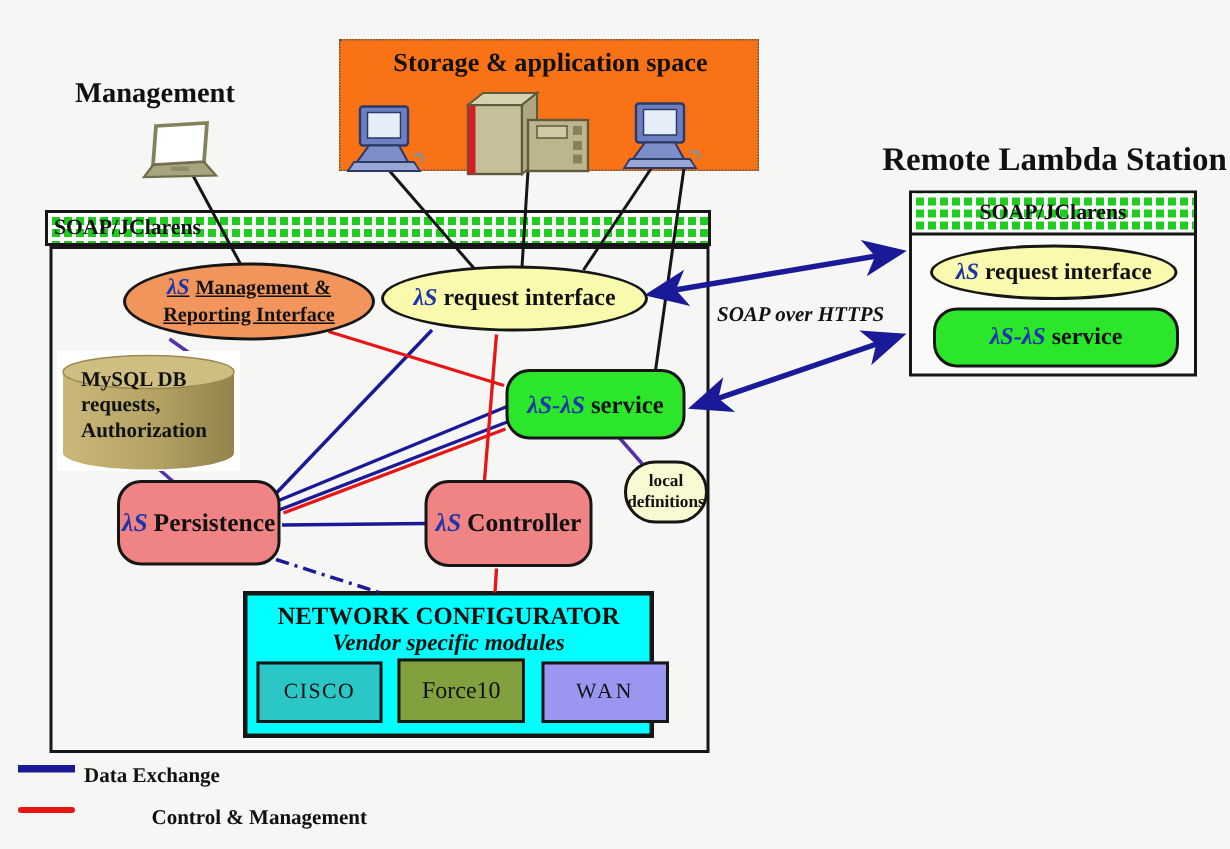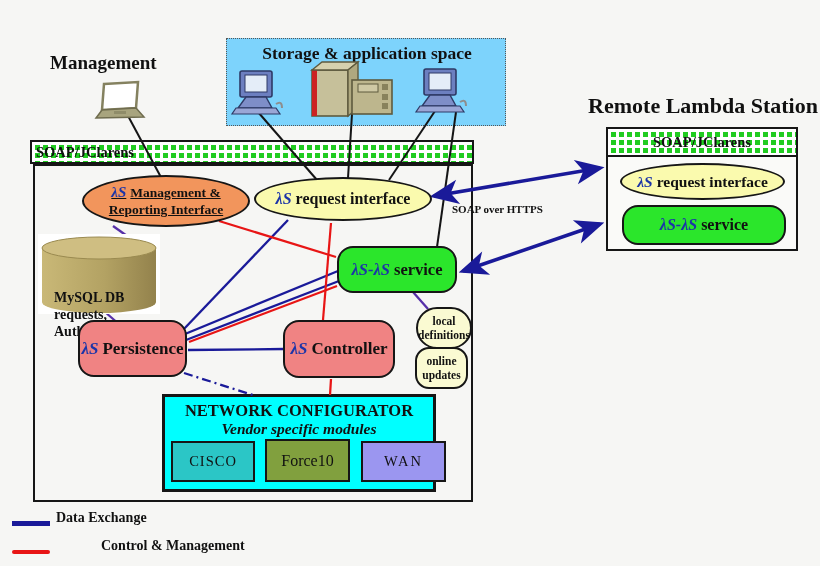--- a/index.html
+++ b/index.html
@@ -24,30 +24,30 @@
   .gdots{background-color:#fff;background-image:
      linear-gradient(90deg,#fff 0 3px,transparent 3px),
      linear-gradient(#fff 0 3px,#21CC21 3px);
      background-size:8px 8px;}
   .blackbox{border:2px solid #161616;box-sizing:border-box;}
   .node{display:flex;align-items:center;justify-content:center;text-align:center;
         box-sizing:border-box;border:2.5px solid #161616;}
   .ellipse{border-radius:50%;}
   .round{border-radius:16px;}
   .banner-label{font-weight:bold;font-size:14.5px;}
-  .legend-row{display:flex;align-items:flex-end;font-weight:bold;font-size:14px;}
+  .legend-row{display:flex;align-items:flex-start;font-weight:bold;font-size:14px;}
 </style>
 </head>
 <body>
 
 <div id="page">
 
   <div class="abs z1 bold" style="left:36px;top:52px;font-size:19px;margin-left:14px;">Management</div>
 
-  <div class="abs z1" style="left:226px;top:38px;width:280px;height:88px;border:1.5px dotted #555;box-sizing:border-box;background:#7dd3fc;">
+  <div class="abs z1" style="left:226px;top:26px;width:280px;height:88px;border:1.5px dotted #555;box-sizing:border-box;background:#f97316;">
     <div class="bold" style="position:absolute;left:8px;top:4px;width:264px;text-align:center;font-size:17.5px;">Storage &amp; application space</div>
   </div>
 
   <div class="abs z1 gdots blackbox" style="left:30px;top:140px;width:444px;height:24px;">
     <span class="banner-label" style="position:absolute;left:4px;top:2px;">SOAP/JClarens</span>
   </div>
 
   <div class="abs z1" style="left:33px;top:164px;width:440px;height:338px;border:2.5px solid #161616;box-sizing:border-box;"></div>
 
   <div class="abs z1 bold" style="left:586px;top:93px;width:234px;text-align:center;font-size:22px;">Remote Lambda Station</div>
@@ -56,21 +56,21 @@
       <span class="banner-label" style="line-height:26px;">SOAP/JClarens</span>
     </div>
     <div class="node ellipse" style="position:absolute;left:12px;top:34px;width:165px;height:37px;background:var(--c-yellow);font-size:15.5px;font-weight:bold;border-width:2px;">
       <span><span class="lam">λS</span><span>request interface</span></span>
     </div>
     <div class="node round" style="position:absolute;left:14px;top:76px;width:164px;height:40px;background:var(--c-green);font-size:16px;font-weight:bold;">
       <span><span class="lam">λS-λS</span><span>service</span></span>
     </div>
   </div>
 
-  <div class="abs z3 bold" style="left:452px;top:203px;font-size:11px;">SOAP over HTTPS</div>
+  <div class="abs z3 bold" style="left:478px;top:203px;font-size:14px;font-style:italic;">SOAP over HTTPS</div>
 
   <svg id="wires" width="820" height="566" viewBox="0 0 820 566">
     <defs>
       <marker id="arr" viewBox="0 0 10 8" refX="8.5" refY="4" markerWidth="8.5" markerHeight="7.5" orient="auto-start-reverse">
         <path d="M0.5,0 L10,4 L0.5,8 L3,4 Z" fill="#1A1A99"></path>
       </marker>
       <linearGradient id="cylg" x1="0" y1="0" x2="1" y2="0">
         <stop offset="0" stop-color="#C9B877"></stop>
           <stop offset="0.55" stop-color="#B3A263"></stop>
           <stop offset="1" stop-color="#93824C"></stop>
@@ -150,47 +150,41 @@
   </div>
 
   <div class="abs z3 node ellipse" style="left:254px;top:177px;width:178px;height:44px;background:var(--c-yellow);font-size:16px;font-weight:bold;">
     <span><span class="lam">λS</span><span>request interface</span></span>
   </div>
 
   <div class="abs z3 node round" style="left:337px;top:246px;width:120px;height:47px;background:var(--c-green);font-size:16.5px;font-weight:bold;">
     <span><span class="lam">λS-λS</span><span>service</span></span>
   </div>
 
-  <div class="abs z3" style="left:54px;top:246px;width:110px;font-size:14px;font-weight:bold;line-height:1.2;margin-top:44px;">
+  <div class="abs z3" style="left:54px;top:246px;width:110px;font-size:14px;font-weight:bold;line-height:1.2;">
     <div>MySQL DB</div>
     <div>requests,</div>
     <div>Authorization</div>
   </div>
 
   <div class="abs z3 node round" style="left:283px;top:320px;width:112px;height:58px;background:var(--c-pink);font-size:17px;font-weight:bold;">
     <span><span class="lam">λS</span><span>Controller</span></span>
   </div>
 
   <div class="abs z3 node round" style="left:78px;top:320px;width:109px;height:57px;background:var(--c-pink);font-size:17px;font-weight:bold;">
     <span><span class="lam">λS</span><span>Persistence</span></span>
   </div>
 
   <div class="abs z3 node" style="left:416px;top:307px;width:56px;height:42px;border-radius:21px;border-width:2px;background:var(--c-cream);font-size:11.5px;font-weight:bold;line-height:1.25;">
     <div>
         <div>local</div>
          <div>definitions</div>
       </div>
   </div>
 
-  <div class="abs z3 node" style="left:415px;top:347px;width:53px;height:42px;border-radius:14px;border-width:2px;background:var(--c-cream);font-size:11.5px;font-weight:bold;line-height:1.25;">
-    <div>
-        <div>online</div>
-         <div>updates</div>
-      </div>
-  </div>
 
   <div class="abs z1" style="left:162px;top:394px;width:274px;height:98px;background:var(--c-cyan);border:3px solid #161616;box-sizing:border-box;padding-left:45px;">
     <div class="bold" style="position:absolute;left:0;top:4px;width:100%;text-align:center;font-size:16.5px;">NETWORK CONFIGURATOR</div>
     <div class="bold" style="position:absolute;left:0;top:23px;width:100%;text-align:center;font-size:15.5px;font-style:italic;">Vendor specific modules</div>
     <div class="node" style="position:absolute;left:6px;top:44px;width:84px;height:41px;border-width:2px;background:var(--c-teal);font-size:14.5px;letter-spacing:1px;">CISCO</div>
     <div class="node" style="position:absolute;left:100px;top:42px;width:85px;height:43px;border-width:2px;background:var(--c-olive);font-size:16px;">Force10</div>
     <div class="node" style="position:absolute;left:196px;top:44px;width:85px;height:41px;border-width:2px;background:var(--c-wan);font-size:14.5px;letter-spacing:2px;">WAN</div>
   </div>
 
   <div class="abs z1 legend-row" style="left:12px;top:510px;">

